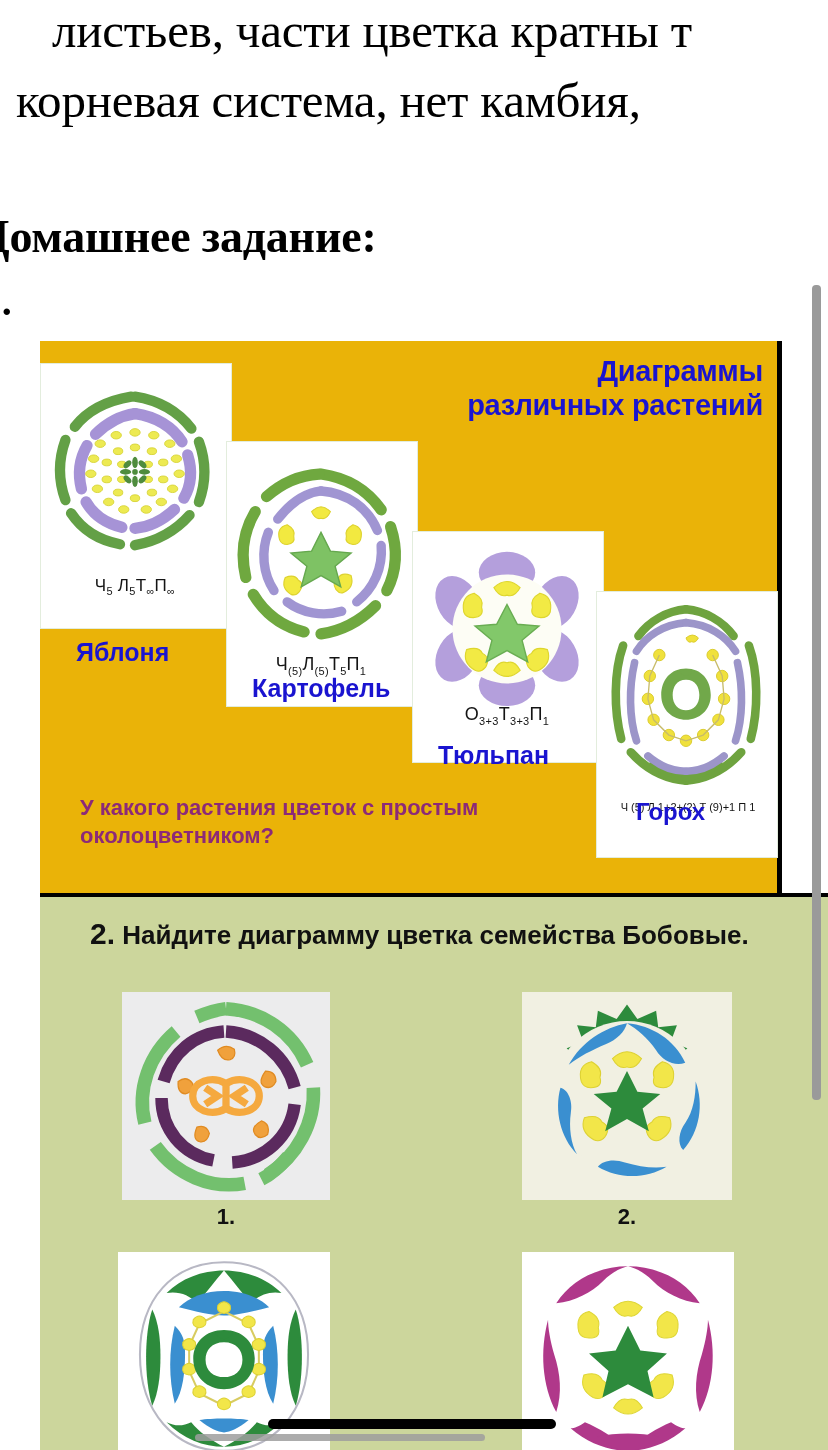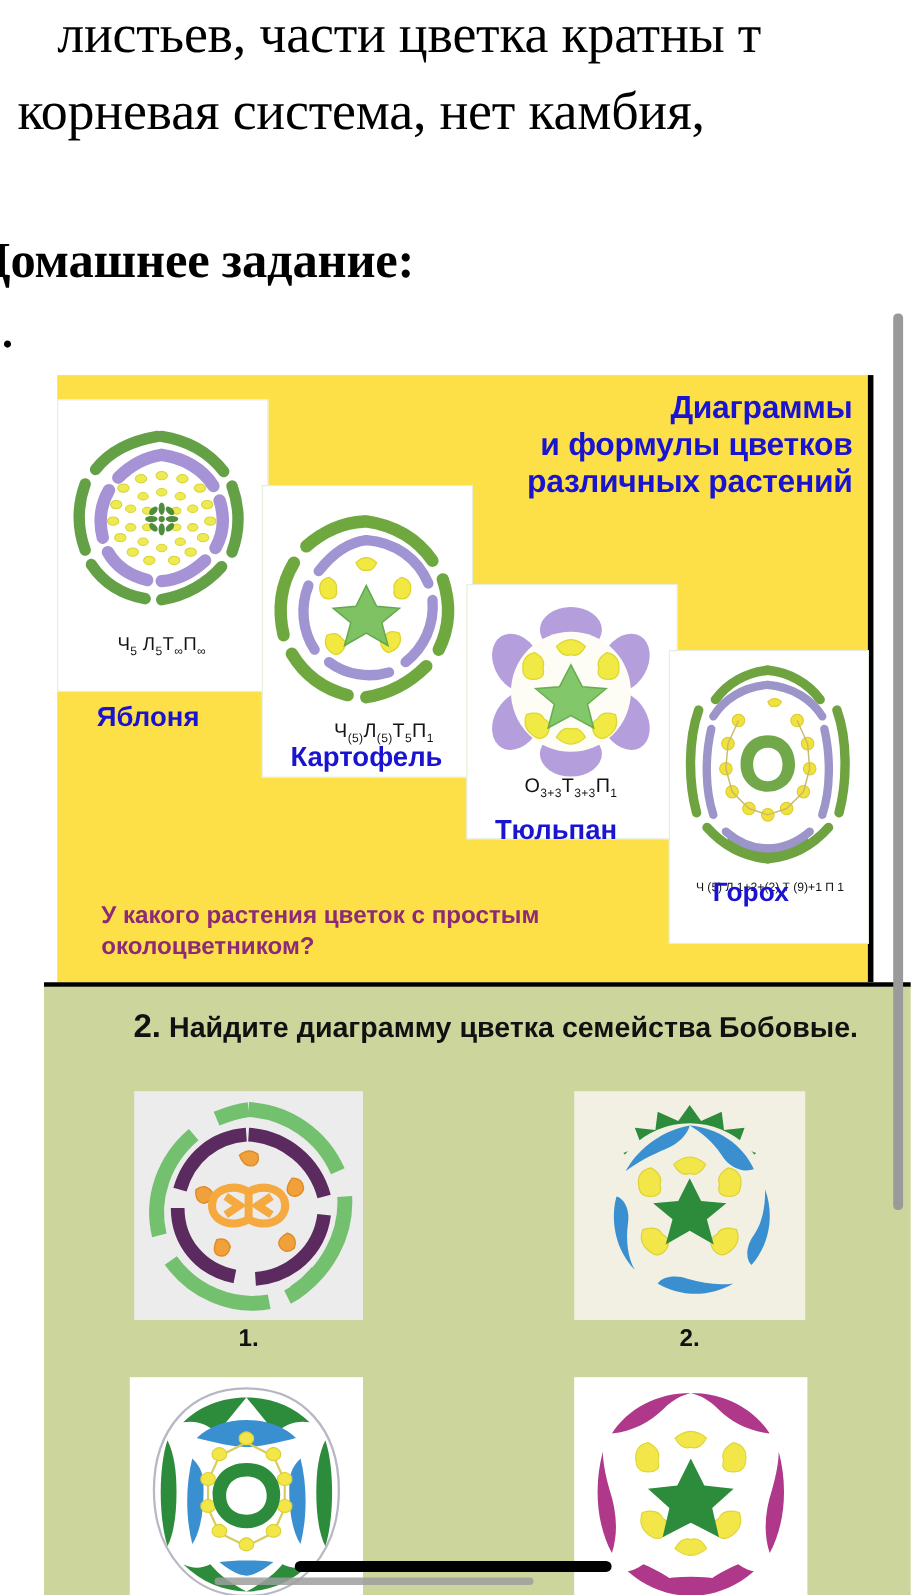--- a/index.html
+++ b/index.html
@@ -14,22 +14,22 @@
     letter-spacing:-0.2px;
   }
   .tl1{left:16px;top:6px;margin-left:36px;}
   .tl2{left:16px;top:76px;}
   .tl3{left:16px;top:146px;}
   .tl4{left:-22px;top:214px;font-weight:bold;font-size:46px;}
   .tl5{left:-18px;top:282px;font-weight:bold;font-size:40px;}
 
   
   .slide1{
-    position:absolute;left:52px;top:341px;width:742px;height:552px;
-    background:#fde047;
+    position:absolute;left:40px;top:341px;width:742px;height:552px;
+    background:#eab308;
     border-right:5px solid #000000;
     box-sizing:border-box;
   }
   .innerbox{
     position:absolute;border:1.5px solid #e3eddd;background:#ffffff;
   }
   .b-apple{left:0px;top:22px;width:190px;height:264px;}
   .b-potato{left:186px;top:100px;width:190px;height:264px;}
   .b-tulip{left:372px;top:190px;width:190px;height:230px;}
   .b-pea{left:556px;top:250px;width:180px;height:265px;}
@@ -38,46 +38,46 @@
     position:absolute;right:14px;top:14px;width:360px;text-align:right;
     color:#1a14d0;font-weight:bold;font-size:29px;line-height:1.16;
     letter-spacing:-0.3px;
   }
   .formula{
     position:absolute;text-align:center;color:#141414;
     font-size:17px;letter-spacing:0.3px;white-space:nowrap;
   }
   .formula sub{font-size:11px;}
   .f-apple{left:0px;top:235px;width:190px;}
-  .f-potato{left:186px;top:313px;width:190px;font-size:18px;padding-left:16px;}
+  .f-potato{left:186px;top:313px;width:190px;font-size:18px;}
   .f-tulip{left:372px;top:363px;width:190px;font-size:18px;}
   .f-pea{left:548px;top:460px;width:200px;font-size:11px;letter-spacing:0;}
 
   .plantname{
     position:absolute;color:#1a14d0;font-weight:bold;font-size:25px;
     white-space:nowrap;
   }
   .n-apple{left:36px;top:277px;margin-top:20px;}
   .n-potato{left:212px;top:333px;}
   .n-tulip{left:398px;top:385px;margin-top:15px;}
   .n-pea{left:596px;top:457px;font-size:24px;}
 
   .question1{
     position:absolute;left:40px;top:453px;width:460px;
-    color:#8c2a78;font-weight:bold;font-size:22px;line-height:1.28;margin-top:24px;
+    color:#8c2a78;font-weight:bold;font-size:22px;line-height:1.28;
   }
 
   
   .slide2{
     position:absolute;left:40px;top:893px;width:788px;height:557px;
     background:#ccd69c;border-top:4px solid #000;box-sizing:border-box;
     overflow:hidden;
   }
   .q2{
-    position:absolute;left:50px;top:18px;width:690px;text-align:right;
+    position:absolute;left:50px;top:18px;width:690px;text-align:left;
     color:#111;font-weight:bold;font-size:26px;line-height:1.28;
     font-family:"Liberation Sans", sans-serif;
   }
   .q2 .num{font-size:30px;}
 
   .opt{position:absolute;}
   .opt .thumb{position:relative;}
   .opt .lab{
     position:absolute;left:0;width:100%;text-align:center;
     font-weight:bold;font-size:22px;color:#111;
@@ -111,21 +111,20 @@
     <div class="topline tl1" style="font-family:'Liberation Serif',serif;">листьев, части цветка кратны т</div>
     <div class="topline tl2" style="font-family:'Liberation Serif',serif;">корневая система, нет камбия,</div>
     <div class="topline tl4" style="font-family:'Liberation Serif',serif;">Домашнее задание:</div>
     <div class="topline tl5" style="font-family:'Liberation Serif',serif;">1.</div>
   </div>
 
   <div class="slide1">
 
     <div class="slide-title">
       <div>Диаграммы</div>
-      <div>и формулы цветков</div>
       <div>различных растений</div>
     </div>
 
     <div class="innerbox b-apple">
       <svg width="188" height="200" viewBox="0 0 200 200" style="margin-top:6px;">
         <g fill="none" stroke="#63a046" stroke-width="11" stroke-linecap="round">
           <path d="M100 22 C126 26 146 38 160 56"></path>
           <path d="M168 70 C176 92 176 112 168 134"></path>
           <path d="M158 148 C142 166 122 176 100 180"></path>
           <path d="M84 179 C62 175 44 164 32 146"></path>

